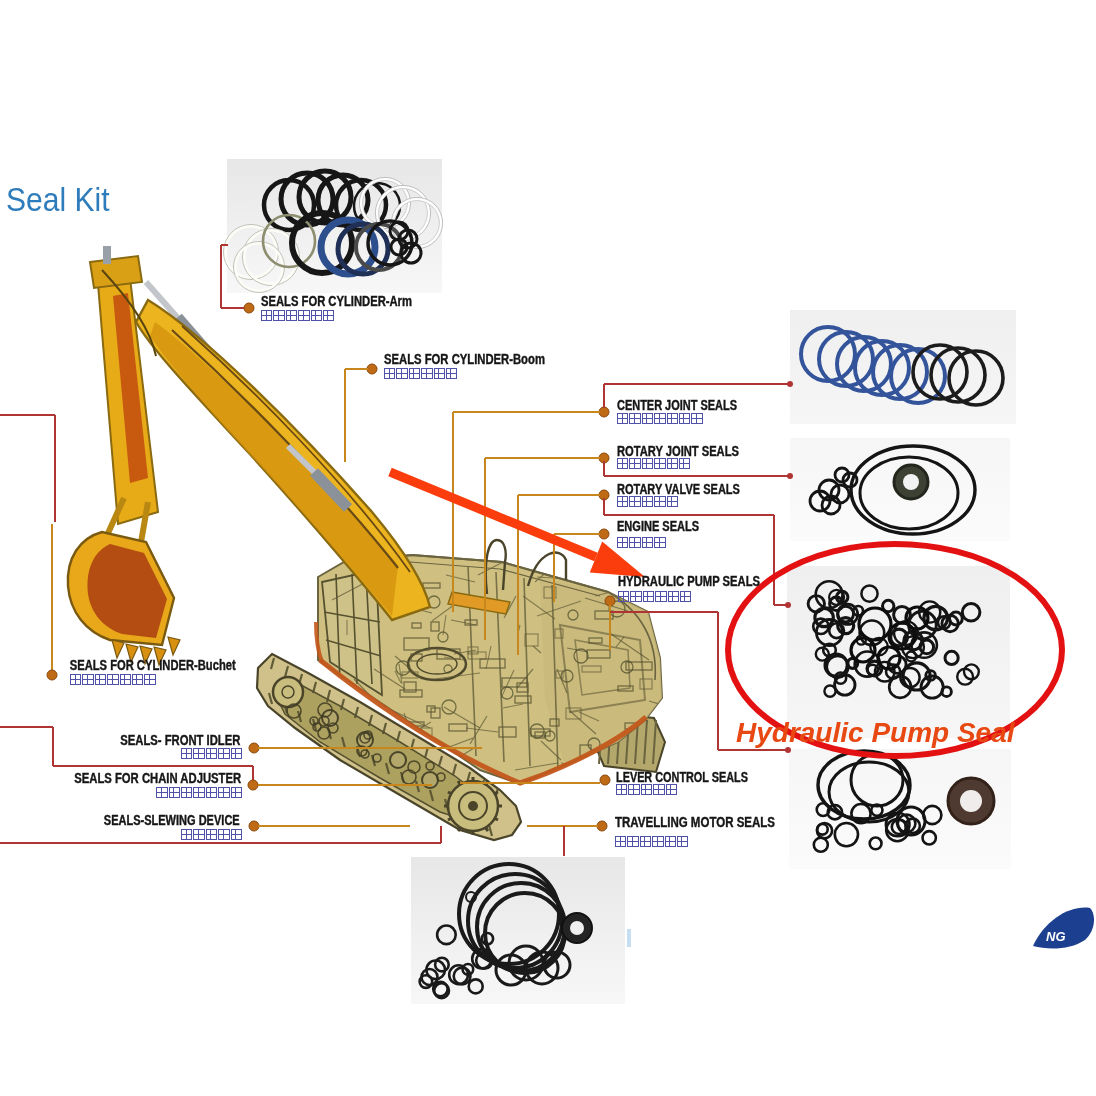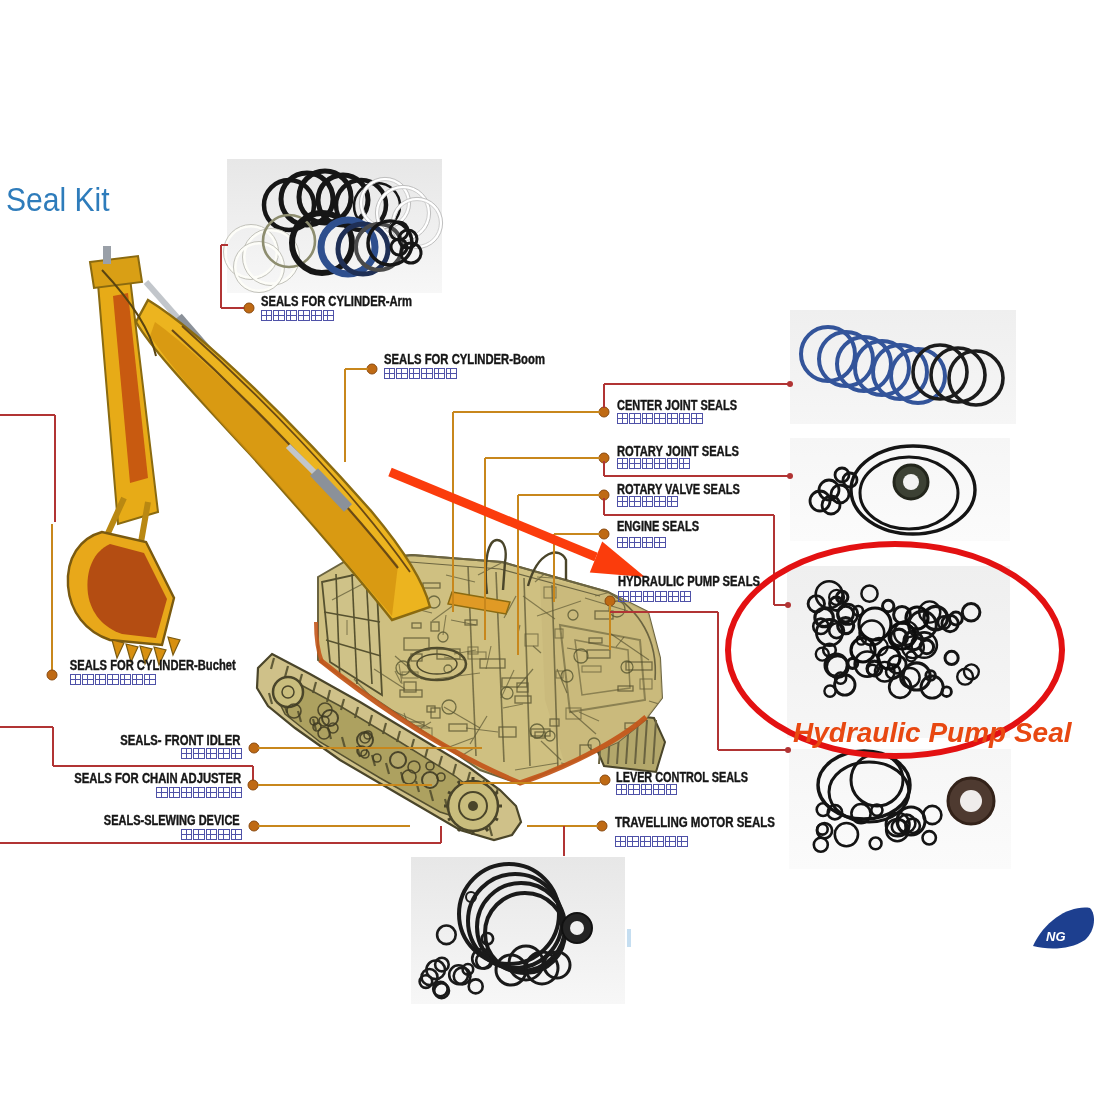--- a/index.html
+++ b/index.html
@@ -2,21 +2,21 @@
 <html><head><meta charset="utf-8">
 <style>
 html,body{margin:0;padding:0;background:#ffffff;width:1096px;height:1096px;overflow:hidden}
 #page{position:relative;width:1096px;height:1096px;font-family:"Liberation Sans",sans-serif}
 .lbl{position:absolute;font-weight:bold;font-size:14px;line-height:14px;color:#161616;-webkit-text-stroke:0.4px #161616;white-space:nowrap}
 .cjrow{position:absolute;white-space:nowrap;line-height:12px;height:12px}
 .cj{display:inline-block;width:9.4px;height:9.4px;border:1.3px solid #4f52a8;margin-right:1px;position:relative;vertical-align:top;box-sizing:content-box}
 .cj::before{content:"";position:absolute;left:0px;right:0px;top:3.5px;border-top:1.3px solid #4f52a8}
 .cj::after{content:"";position:absolute;top:0px;bottom:0px;left:3.5px;border-left:1.3px solid #4f52a8}
 .sealkit{position:absolute;left:6px;top:183px;font-size:33px;line-height:33px;color:#2e7cbb;letter-spacing:0px;transform:scaleX(0.91);transform-origin:0 50%}
-.hps{position:absolute;left:793px;top:719px;font-size:28px;line-height:28px;font-weight:bold;font-style:italic;color:#e84811;white-space:nowrap}
+.hps{position:absolute;left:736px;top:719px;font-size:28px;line-height:28px;font-weight:bold;font-style:italic;color:#e84811;white-space:nowrap}
 </style></head>
 <body>
 <div id="page">
 <svg width="1096" height="1096" viewBox="0 0 1096 1096" style="position:absolute;left:0;top:0">
 <defs>
 <linearGradient id="gph" x1="0" y1="0" x2="0" y2="1">
 <stop offset="0" stop-color="#e7e7e7"></stop>
           <stop offset="1" stop-color="#f7f7f7"></stop>
         </linearGradient>
 <linearGradient id="gph2" x1="0" y1="0" x2="0" y2="1">

